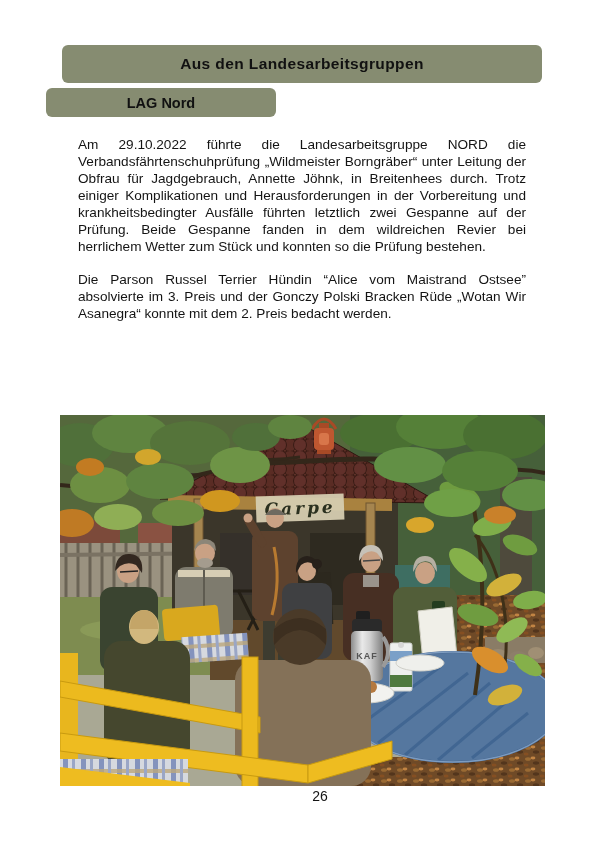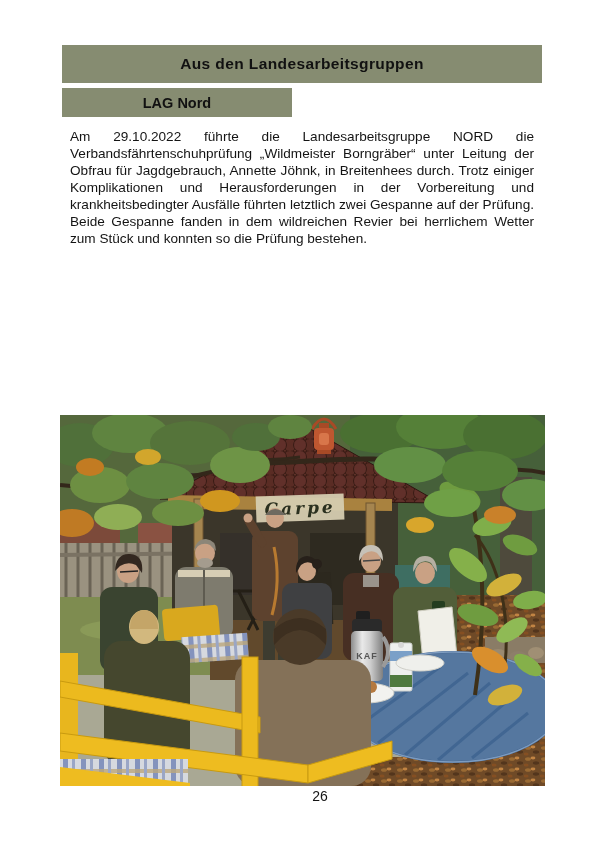--- a/index.html
+++ b/index.html
@@ -4,29 +4,30 @@
 <style>
   html,body { margin:0; padding:0; background:#ffffff; }
   .page {
     position:relative; width:602px; height:845px; background:#ffffff;
     font-family:"Liberation Sans", sans-serif; color:#141414; overflow:hidden;
   }
   .bar {
     position:absolute; background:#868c71; color:#111;
     display:flex; align-items:center; justify-content:center;
     font-weight:bold;
+    border-radius:6px;
   }
   .bar-main { left:62px; top:45px; width:480px; height:38px; font-size:15.5px; letter-spacing:0.4px; }
-  .bar-sub  { left:62px; top:88px; width:230px; height:29px; font-size:14.5px; }
+  .bar-sub  { left:46px; top:88px; width:230px; height:29px; font-size:14.5px; }
   .bodytext {
     position:absolute; left:62px; top:120px; width:480px;
     font-size:13.6px; line-height:17px; text-align:justify;
     hyphens:auto; -webkit-hyphens:auto;
   }
-  .bodytext p { margin:8px; }
+  .bodytext p { margin:16px; }
   .bodytext p.gap { margin-top:17px; }
   .attribution {
     position:absolute; left:62px; top:374px; width:478px;
     text-align:right; line-height:1.15;
   }
   .attribution .author { font-size:13px;margin-top:40px; }
   .attribution .credit { font-size:12px;font-style:italic; }
   .photo-frame { position:absolute; left:60px; top:415px; width:485px; height:371px; }
   .photo-frame svg { display:block; }
   .page-number {
@@ -42,20 +43,21 @@
   <div class="bar bar-main">
     <span>Aus den Landesarbeitsgruppen</span>
   </div>
 
   <div class="bar bar-sub">
     <span>LAG Nord</span>
   </div>
 
   <div class="bodytext">
     <p>Am 29.10.2022 führte die Landesarbeitsgruppe NORD die Verbandsfährtenschuhprüfung „Wildmeister Borngräber“ unter Leitung der Obfrau für Jagdgebrauch, Annette Jöhnk, in Breitenhees durch. Trotz einiger Komplikationen und Herausforderungen in der Vorbereitung und krankheitsbedingter Ausfälle führten letztlich zwei Gespanne auf der Prüfung. Beide Gespanne fanden in dem wildreichen Revier bei herrlichem Wetter zum Stück und konnten so die Prüfung bestehen.</p>
+    <p>Die Parson Russel Terrier Hündin “Alice vom Maistrand Ostsee” absolvierte im 3. Preis und der Gonczy Polski Bracken Rüde „Wotan Wir Asanegra“ konnte mit dem 2. Preis bedacht werden.</p>
   </div>
 
   <div class="attribution">
     <div class="author">H-H Matthies</div>
     <div class="credit">(Text und Foto)</div>
   </div>
 
   <div class="photo-frame" aria-label="Gruppe von Jägerinnen und Jägern sitzt im Herbst an einem blauen Gartentisch mit Kaffeekanne, Milchtüte und Brötchen vor einer Gartenlaube mit Carpe-Schild; eine Person steht und spricht; im Vordergrund eine gelbe Gartenbank.">
     <svg viewBox="0 0 485 371" width="485" height="371" role="img">
       <defs>

